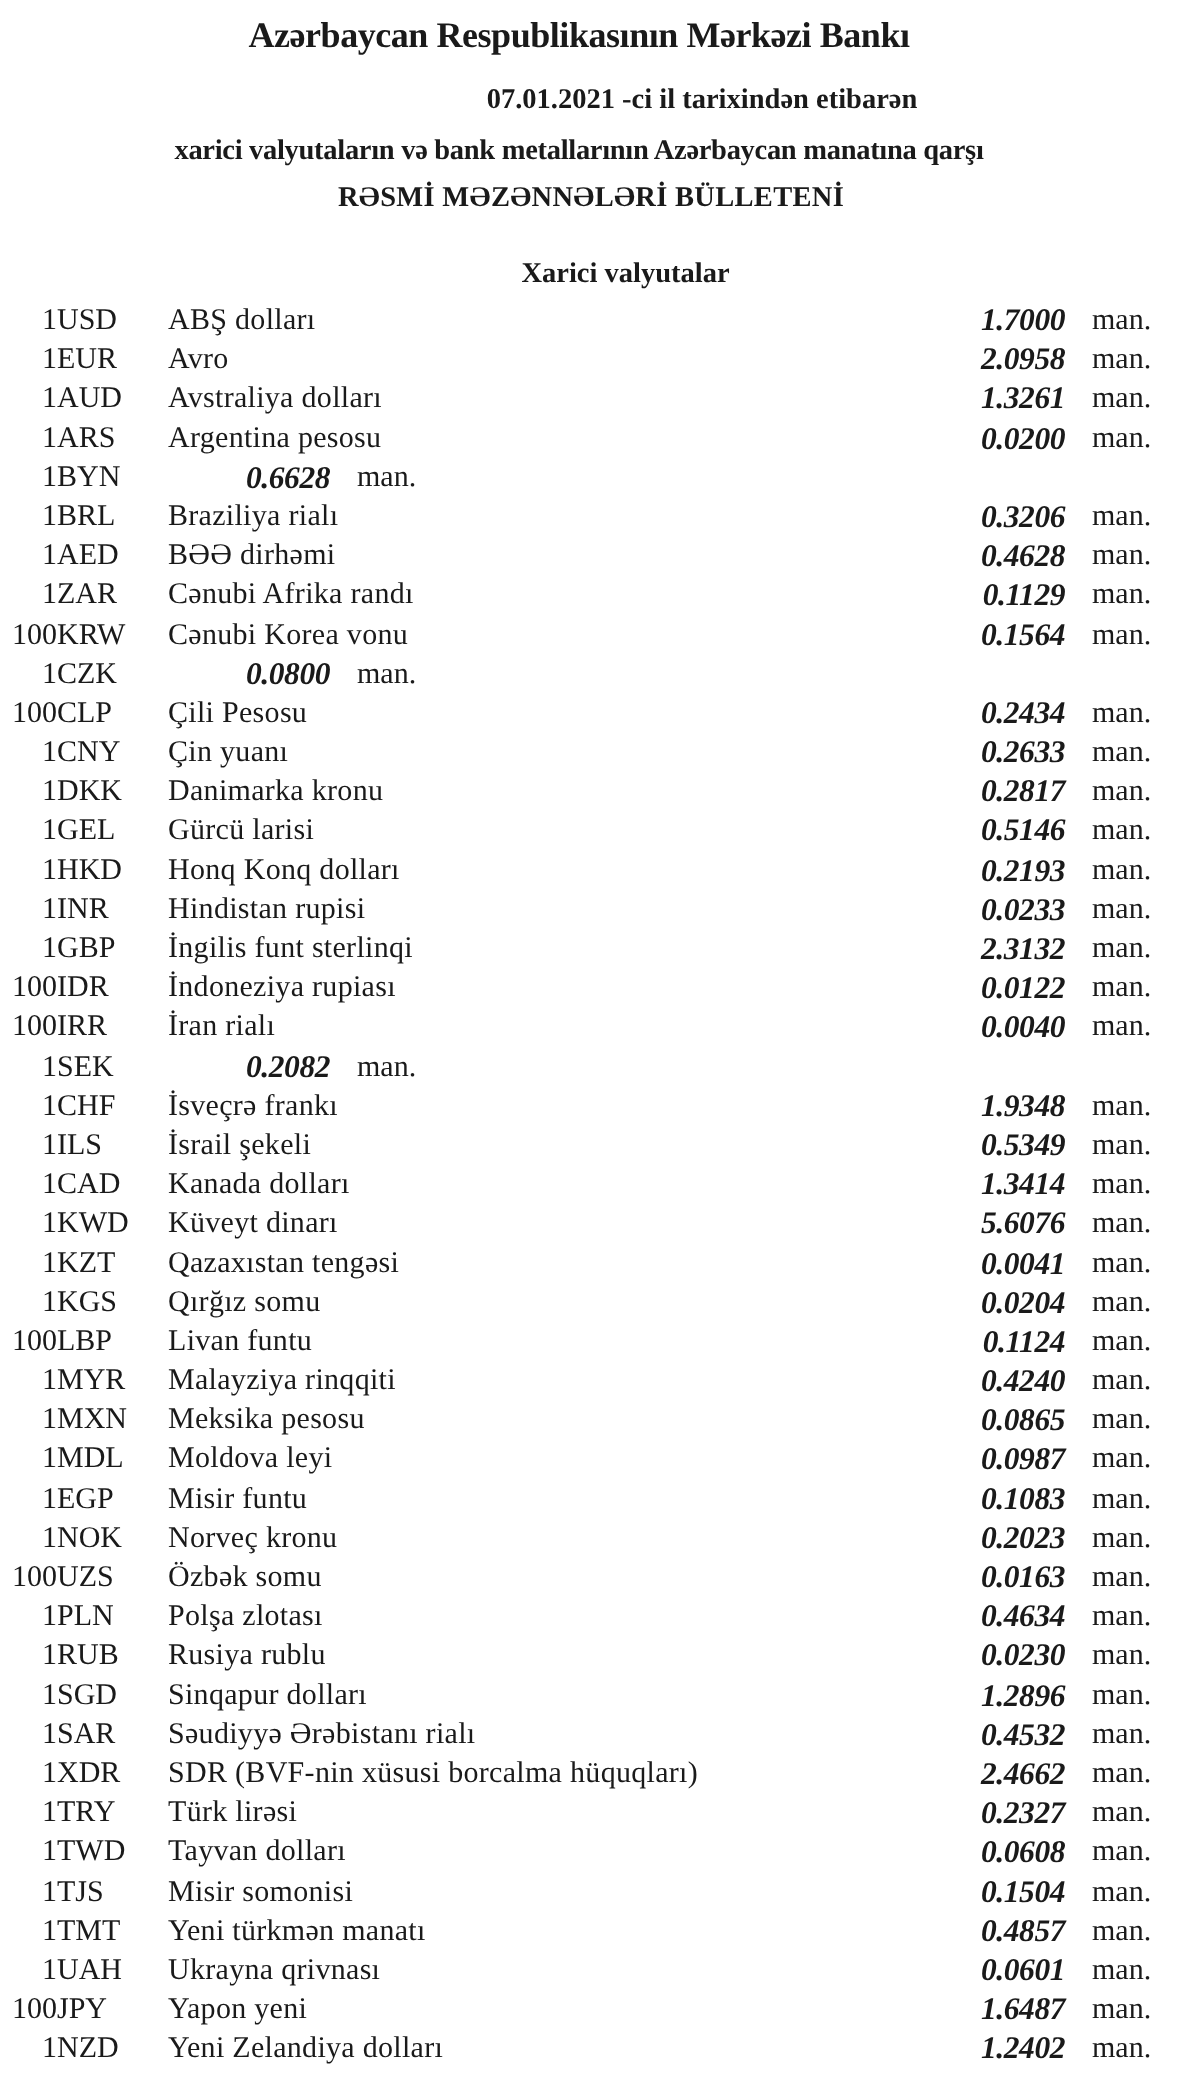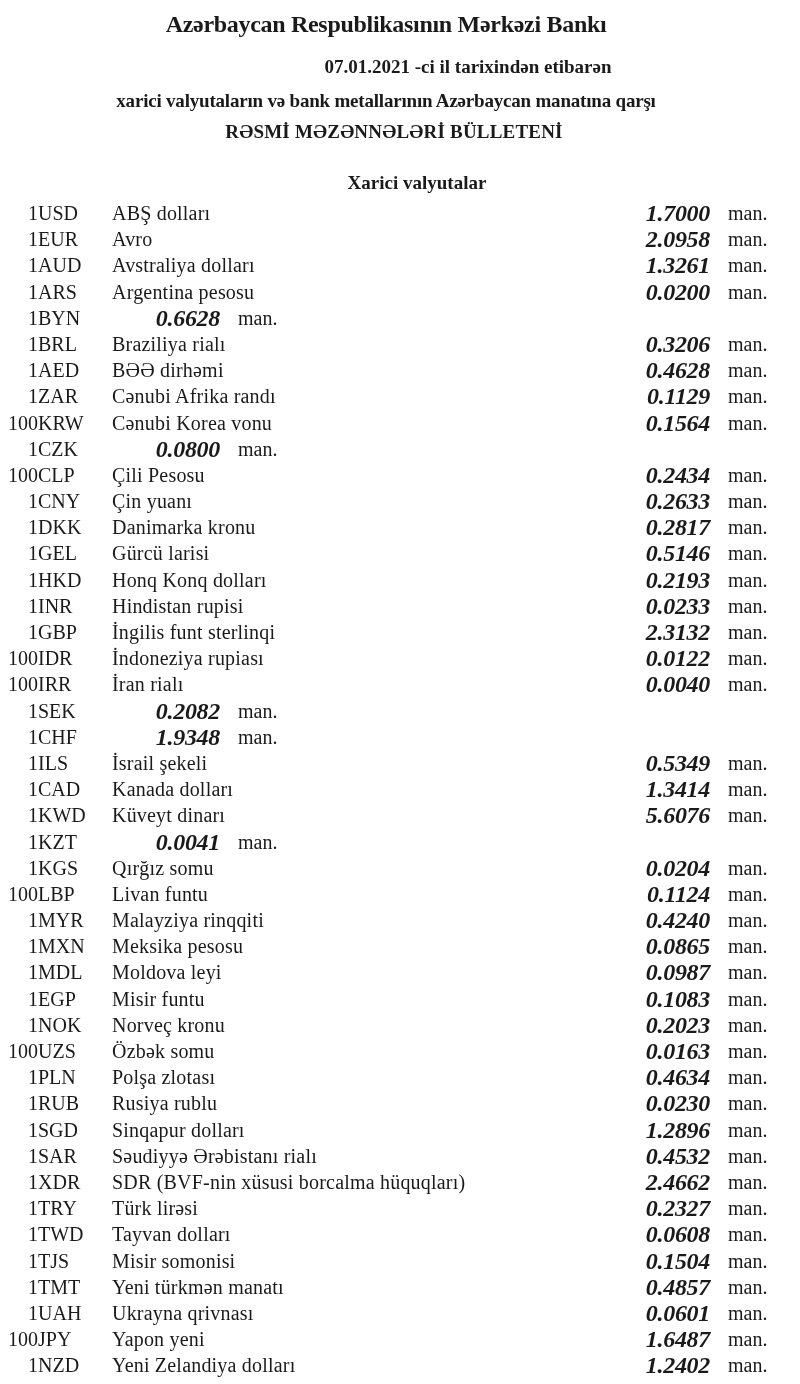--- a/index.html
+++ b/index.html
@@ -28,21 +28,21 @@
     line-height:26.2px;
     font-size:20px;
   }
   .qty{width:38px;text-align:right;flex:none;}
   .code{width:62px;text-align:left;flex:none;}
   .name{flex:1;padding-left:12px;white-space:nowrap;overflow:hidden;letter-spacing:0.2px;}
   .rate{
     width:120px;flex:none;
     text-align:right;
     font-weight:bold;font-style:italic;
-    font-size:24px;letter-spacing:-0.3px;
+    font-size:21px;letter-spacing:-0.3px;
   }
   .man{width:90px;flex:none;padding-left:18px;box-sizing:border-box;}
 </style>
 </head>
 <body>
 
 <div class="hline title">Azərbaycan Respublikasının Mərkəzi Bankı</div>
 
 <div class="hline date-line">07.01.2021 -ci il tarixindən etibarən</div>
 
@@ -206,20 +206,21 @@
   <div class="row">
     <span class="qty">1</span>
     <span class="code">SEK</span>
     <span class="rate">0.2082</span>
     <span class="man">man.</span>
   </div>
 
   <div class="row">
     <span class="qty">1</span>
     <span class="code">CHF</span>
+    <span class="name">İsveçrə frankı</span>
     <span class="rate">1.9348</span>
     <span class="man">man.</span>
   </div>
 
   <div class="row">
     <span class="qty">1</span>
     <span class="code">ILS</span>
     <span class="name">İsrail şekeli</span>
     <span class="rate">0.5349</span>
     <span class="man">man.</span>
@@ -237,20 +238,21 @@
     <span class="qty">1</span>
     <span class="code">KWD</span>
     <span class="name">Küveyt dinarı</span>
     <span class="rate">5.6076</span>
     <span class="man">man.</span>
   </div>
 
   <div class="row">
     <span class="qty">1</span>
     <span class="code">KZT</span>
+    <span class="name">Qazaxıstan tengəsi</span>
     <span class="rate">0.0041</span>
     <span class="man">man.</span>
   </div>
 
   <div class="row">
     <span class="qty">1</span>
     <span class="code">KGS</span>
     <span class="name">Qırğız somu</span>
     <span class="rate">0.0204</span>
     <span class="man">man.</span>

